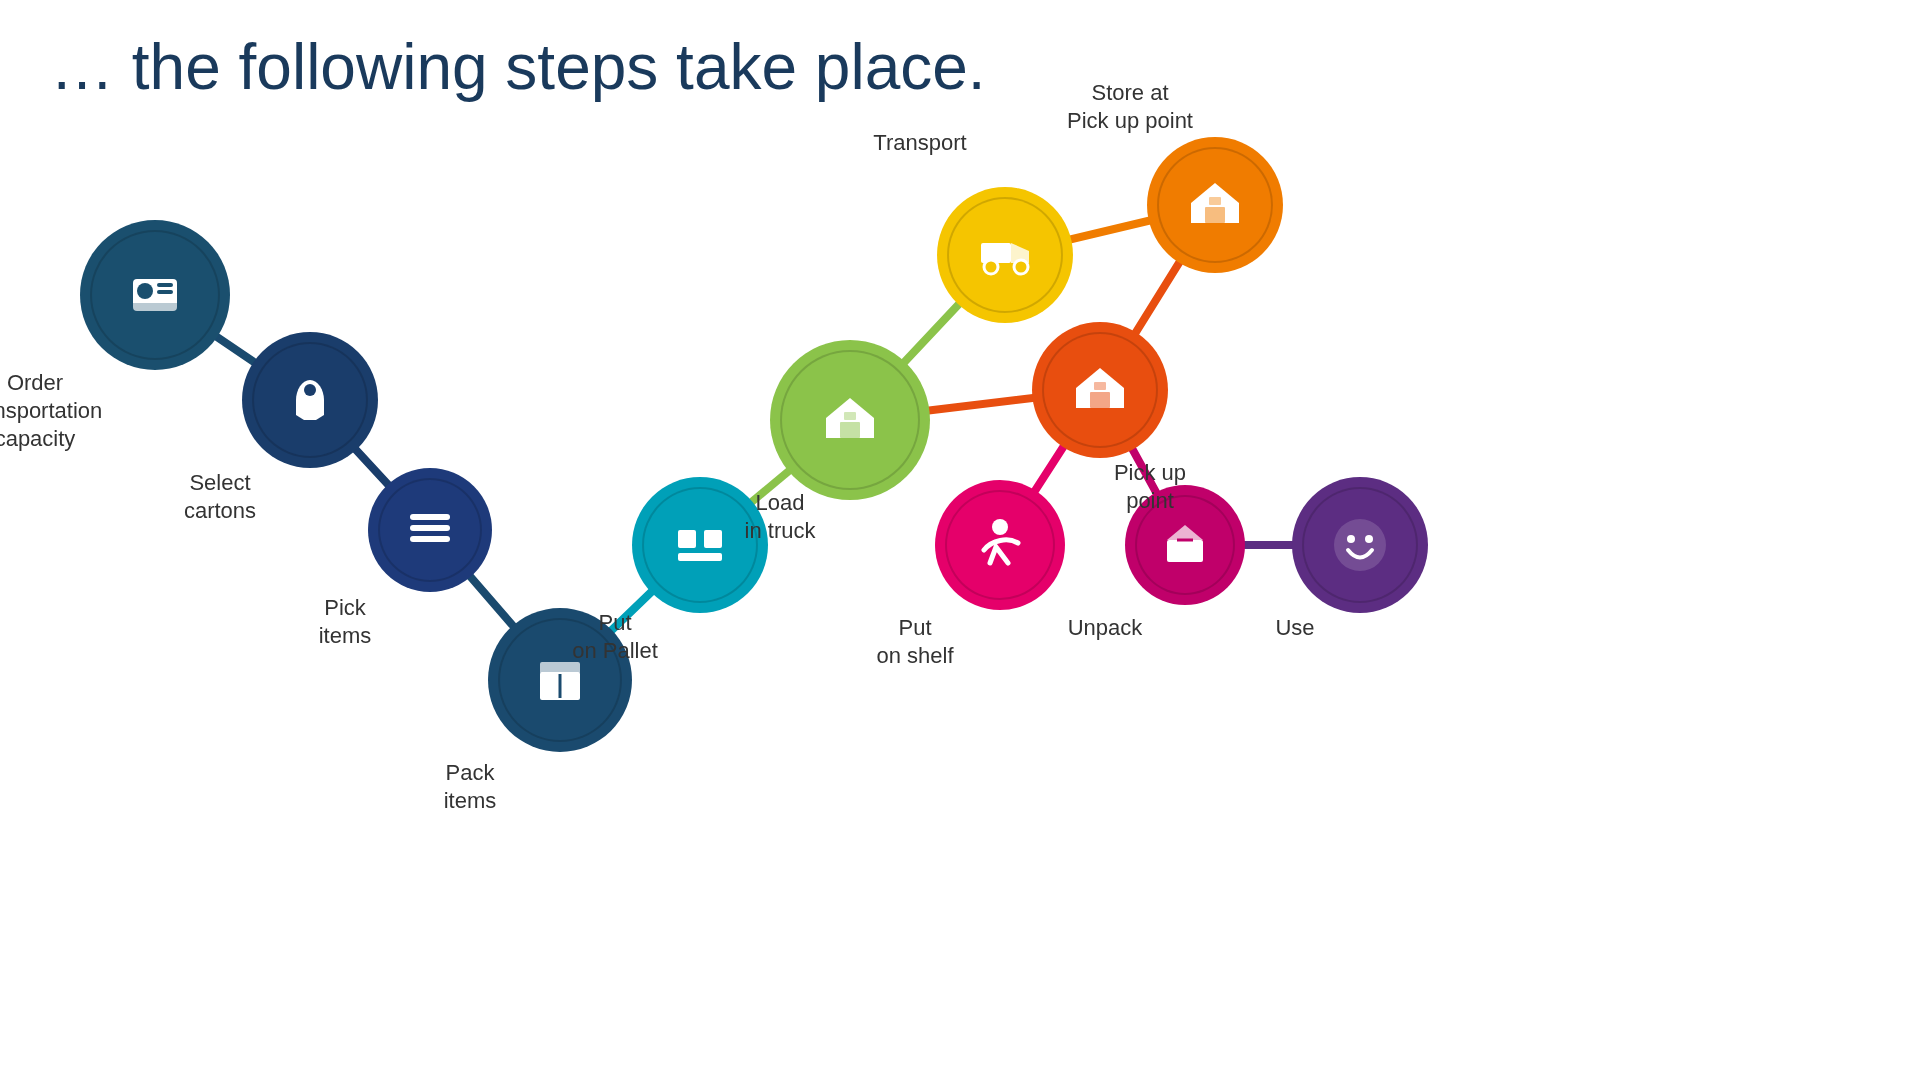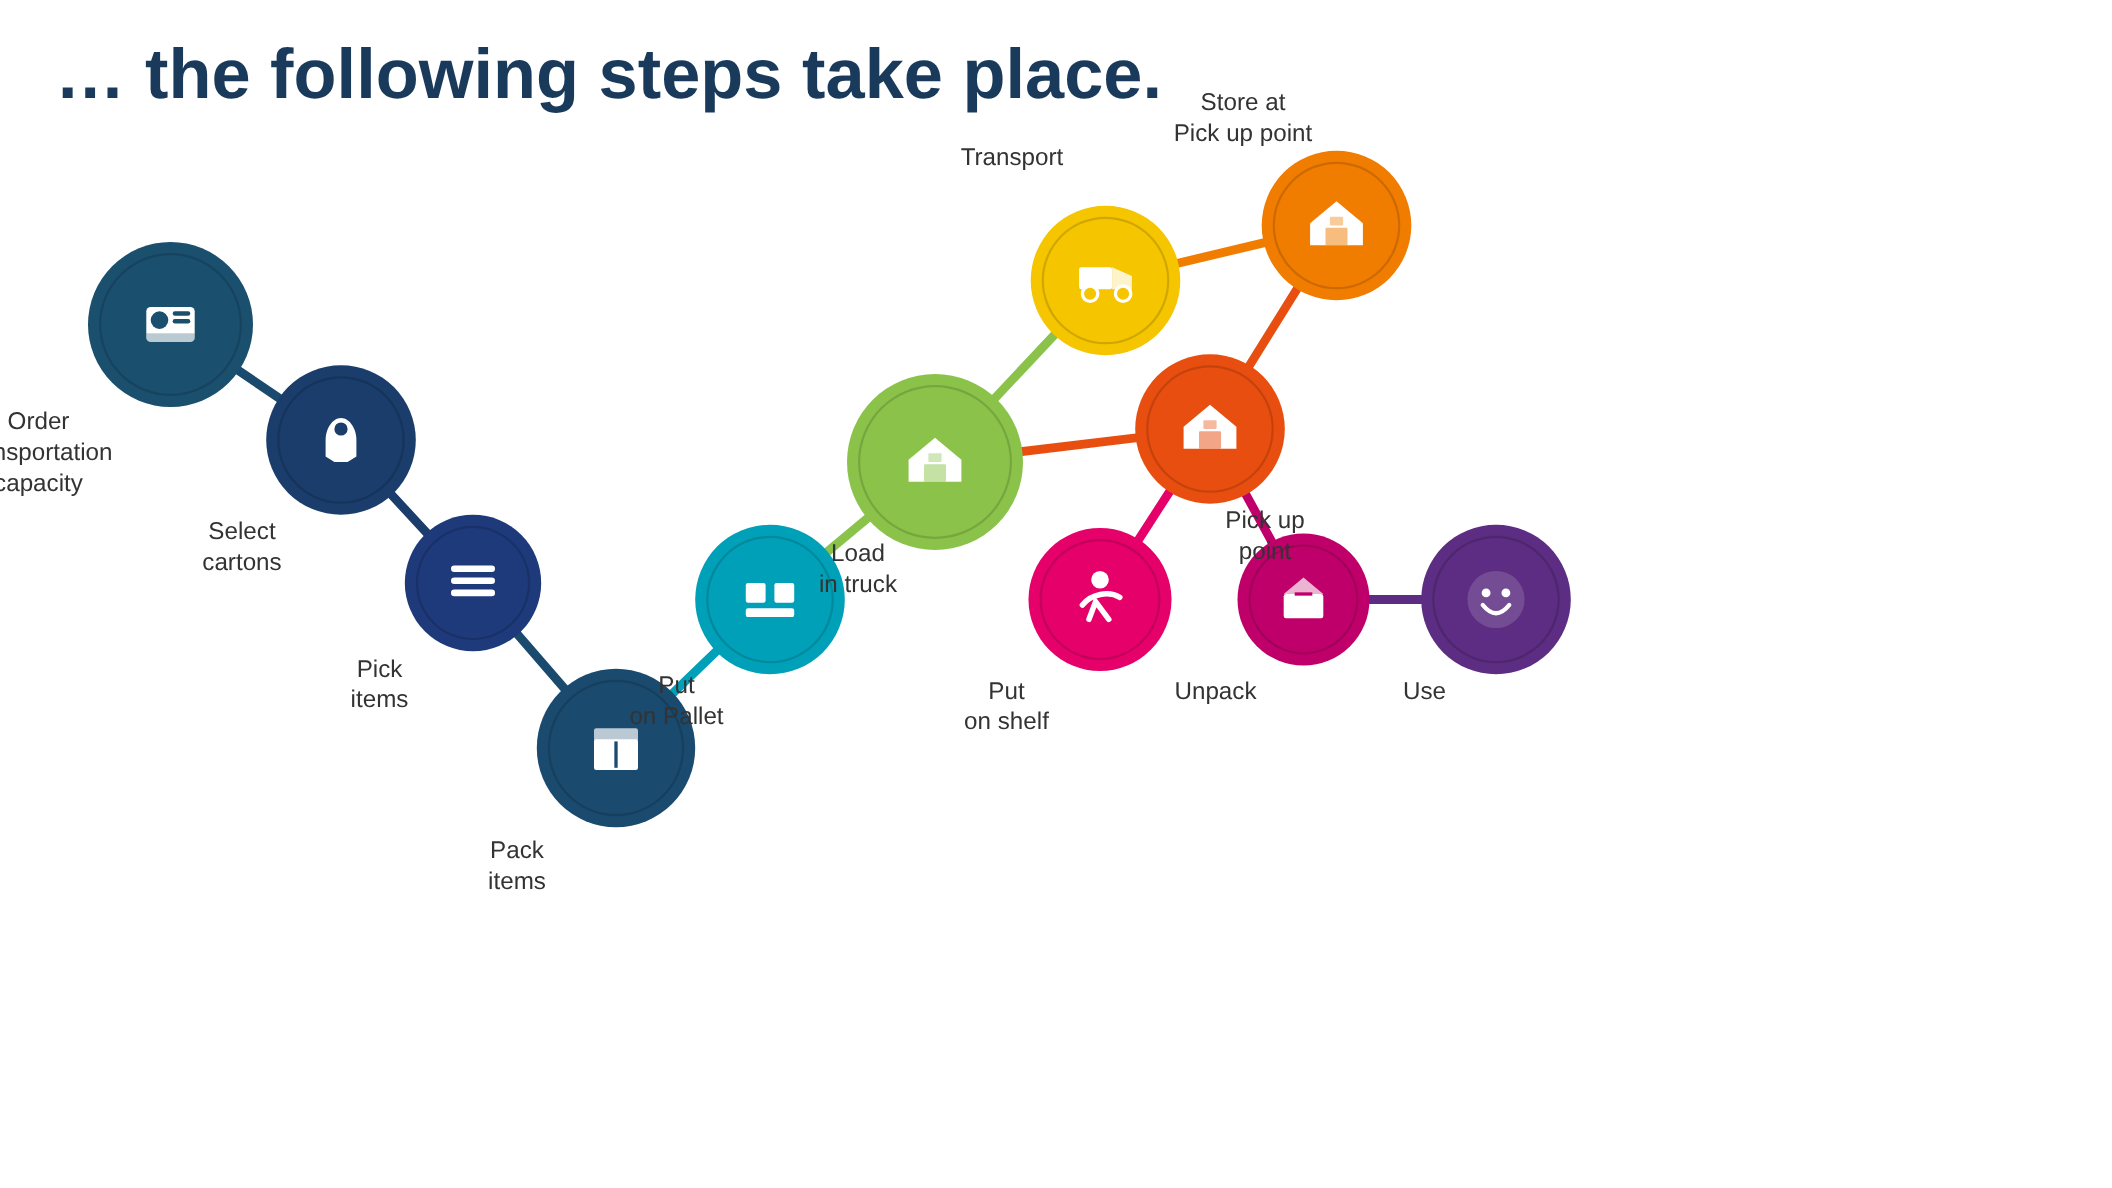--- a/index.html
+++ b/index.html
@@ -10,21 +10,21 @@
       font-family: Arial, sans-serif;
       overflow: hidden;
       position: relative;
     }
 
     .title {
       position: absolute;
       top: 30px;
       left: 50px;
       font-size: 64px;
-      font-weight: bold;
+      font-weight: normal;
       color: #1a3a5c;
     }
 
     
     #diagram-svg {
       position: absolute;
       top: 0;
       left: 0;
       width: 1920px;
       height: 1080px;

